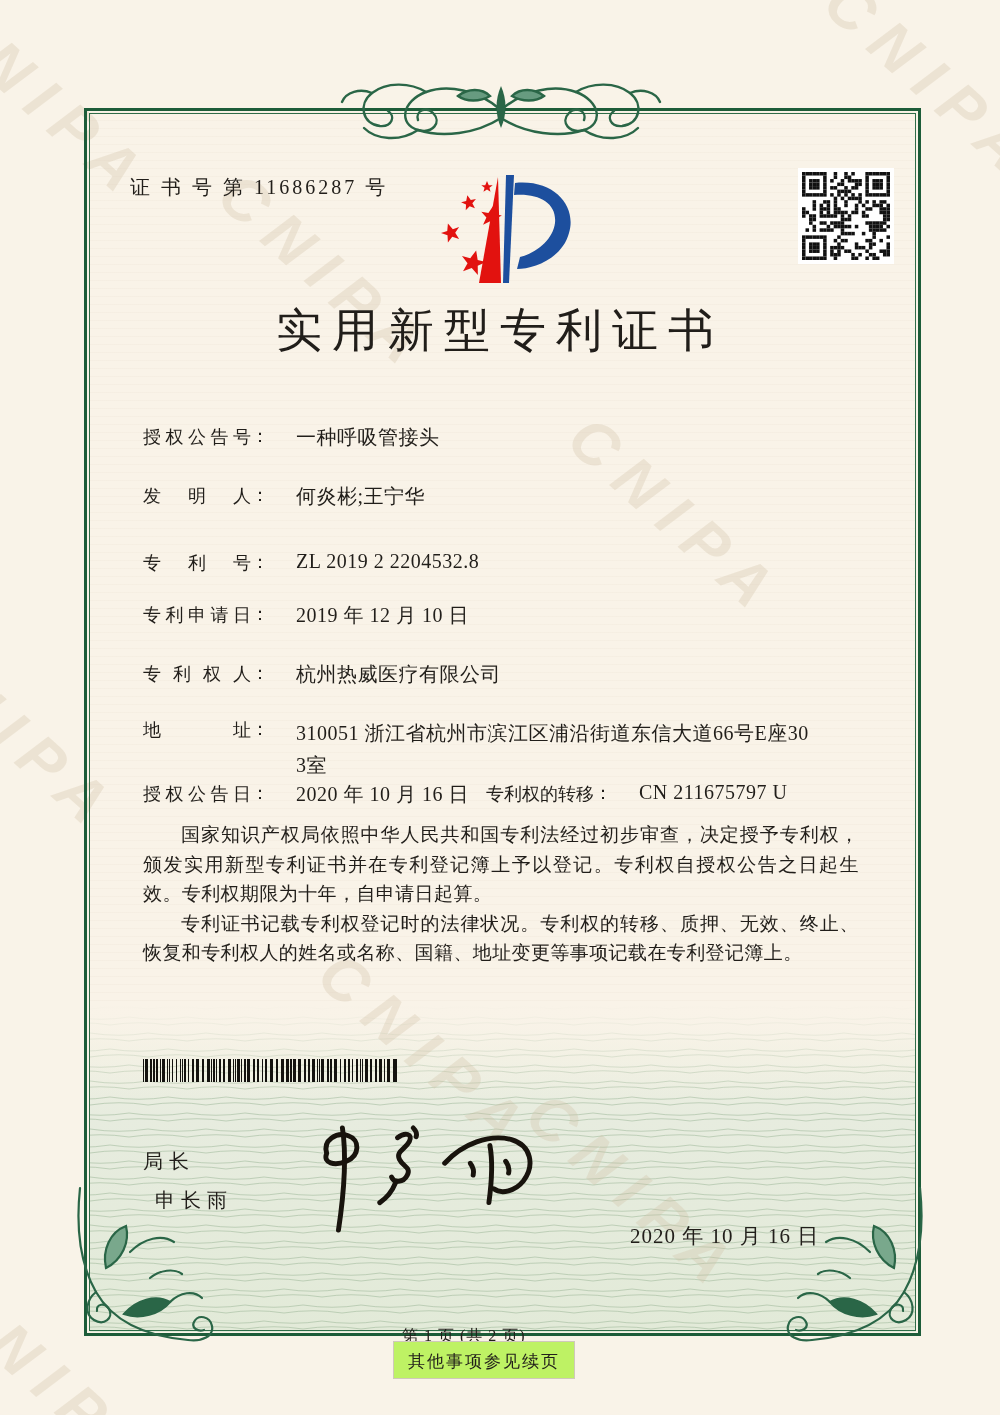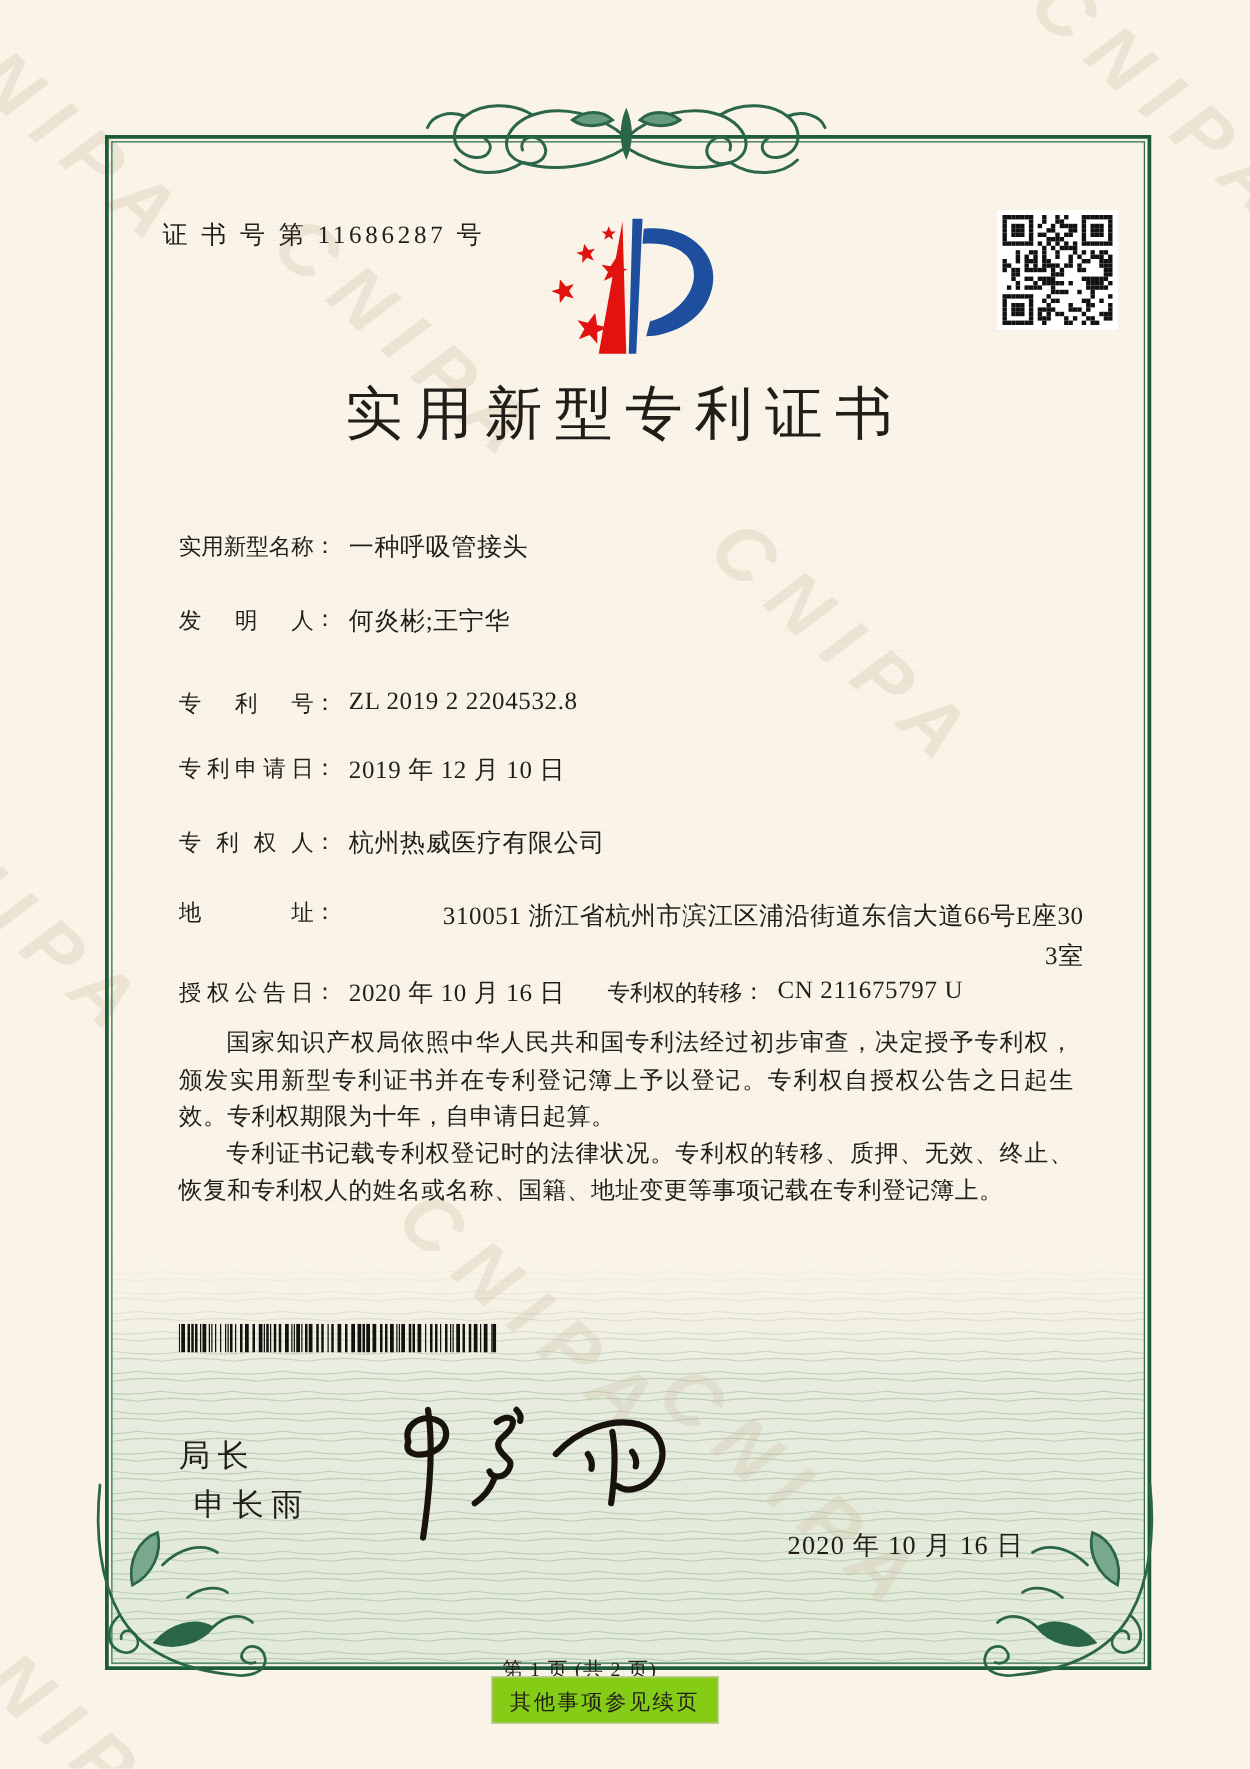--- a/index.html
+++ b/index.html
@@ -32,40 +32,40 @@
   .cert-no{position:absolute;left:130px;top:174px;font-size:20px;letter-spacing:3px;}
   .logo{position:absolute;left:427px;top:170px;}
   .qr{position:absolute;left:798px;top:168px;width:96px;height:96px;background:#ffffff;}
   .doc-title{position:absolute;left:0;top:300px;width:1000px;text-align:center;
     font-size:46px;font-weight:normal;letter-spacing:10px;}
   
   .row{position:absolute;left:143px;font-size:20px;white-space:nowrap;}
   .flabel{display:inline-block;width:108px;font-size:18px;text-align:justify;
     text-align-last:justify;vertical-align:top;padding-top:1px;}
   .fcolon{font-size:18px;vertical-align:top;padding-top:1px;}
-  .fvalue{margin-left:10px;vertical-align:top;letter-spacing:.5px;text-align:right;}
+  .fvalue{margin-left:27px;vertical-align:top;letter-spacing:.5px;}
   .row-address .fvalue{display:inline-block;width:588px;white-space:pre-line;
     line-height:32px;}
   .grant2{position:absolute;left:343px;top:0;white-space:nowrap;}
   
   .body-text{position:absolute;left:143px;top:820px;width:716px;font-size:19px;
     line-height:29.5px;text-align:justify;letter-spacing:.4px;}
   .body-text p{margin:0;text-indent:2em;}
   
   .barcode{position:absolute;left:143px;top:1059px;}
   
   .signer{position:absolute;left:143px;font-family:Liberation Sans, sans-serif;
-    font-size:25px;letter-spacing:6px;}
+    font-size:20px;letter-spacing:6px;}
   .signer-title{top:1148px;}
   .signer-name{top:1187px;margin-left:12px;}
   .sig{position:absolute;left:295px;top:1120px;}
   .sign-date{position:absolute;left:630px;top:1222px;font-size:21px;letter-spacing:1px;}
   .page-info{position:absolute;left:402px;top:1291px;font-size:16px;letter-spacing:1px;margin-top:35px;}
   .footer-note{position:absolute;left:393px;top:1341px;width:182px;height:38px;
-    background:#84cc16;border:1px solid #cfc9ba;box-sizing:border-box;
+    background:#bef264;border:1px solid #cfc9ba;box-sizing:border-box;
     font-size:17px;letter-spacing:2px;padding:8px 0 0 14px;}
 </style>
 </head>
 <body>
 
 <div class="page">
 
   <svg width="0" height="0" style="position:absolute">
     <defs>
       <path id="star" d="M0,-1 L0.294,-0.309 L0.951,-0.309 L0.405,0.118 L0.588,0.809 L0,0.4 L-0.588,0.809 L-0.405,0.118 L-0.951,-0.309 L-0.294,-0.309 Z"></path>
@@ -472,21 +472,21 @@
         <rect x="56.8" y="88.48" width="3.52" height="3.52" fill="#111111"></rect>
         <rect x="67.36" y="88.48" width="3.52" height="3.52" fill="#111111"></rect>
         <rect x="74.4" y="88.48" width="3.52" height="3.52" fill="#111111"></rect>
         <rect x="77.92" y="88.48" width="3.52" height="3.52" fill="#111111"></rect>
       </svg>
   </div>
 
   <div class="doc-title">实用新型专利证书</div>
 
   <div class="row" style="top:424px">
-    <span class="flabel">实用新型名称</span><span class="fcolon">：</span><span class="fvalue">一种呼吸管接头</span>
+    <span class="flabel">授权公告号</span><span class="fcolon">：</span><span class="fvalue">一种呼吸管接头</span>
   </div>
   <div class="row" style="top:483px">
     <span class="flabel">发明人</span><span class="fcolon">：</span><span class="fvalue">何炎彬;王宁华</span>
   </div>
   <div class="row" style="top:550px">
     <span class="flabel">专利号</span><span class="fcolon">：</span><span class="fvalue">ZL 2019 2 2204532.8</span>
   </div>
   <div class="row" style="top:602px">
     <span class="flabel">专利申请日</span><span class="fcolon">：</span><span class="fvalue">2019 年 12 月 10 日</span>
   </div>

